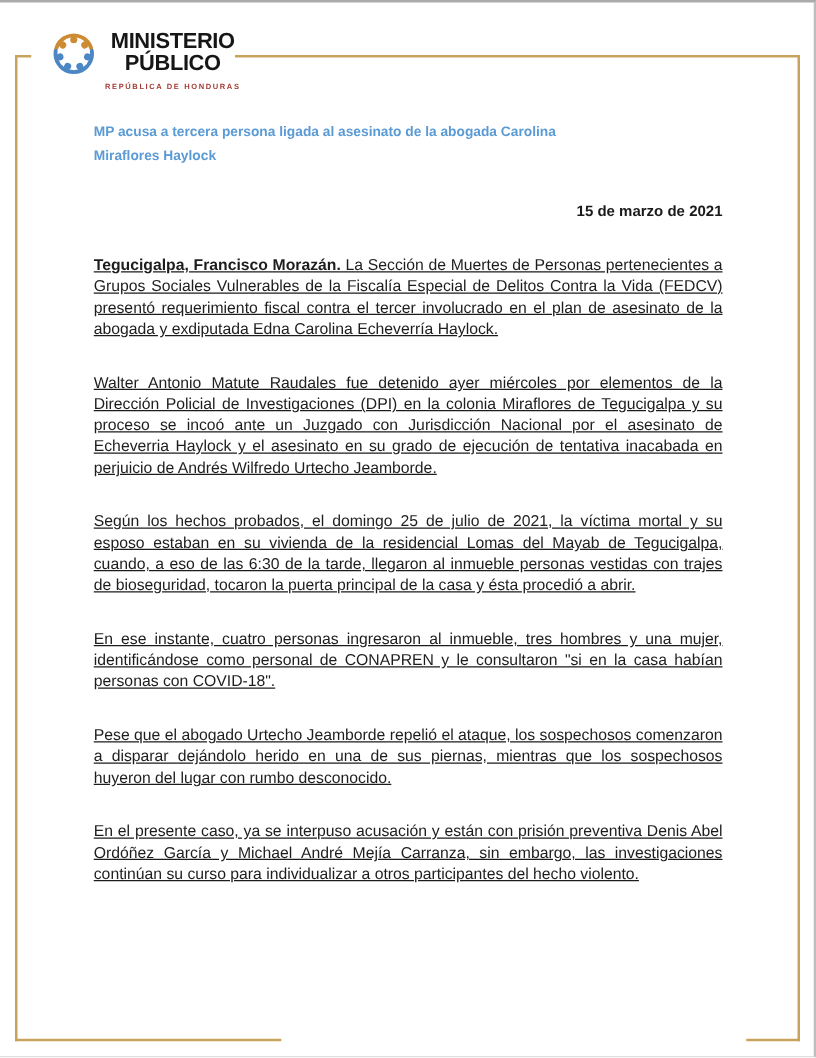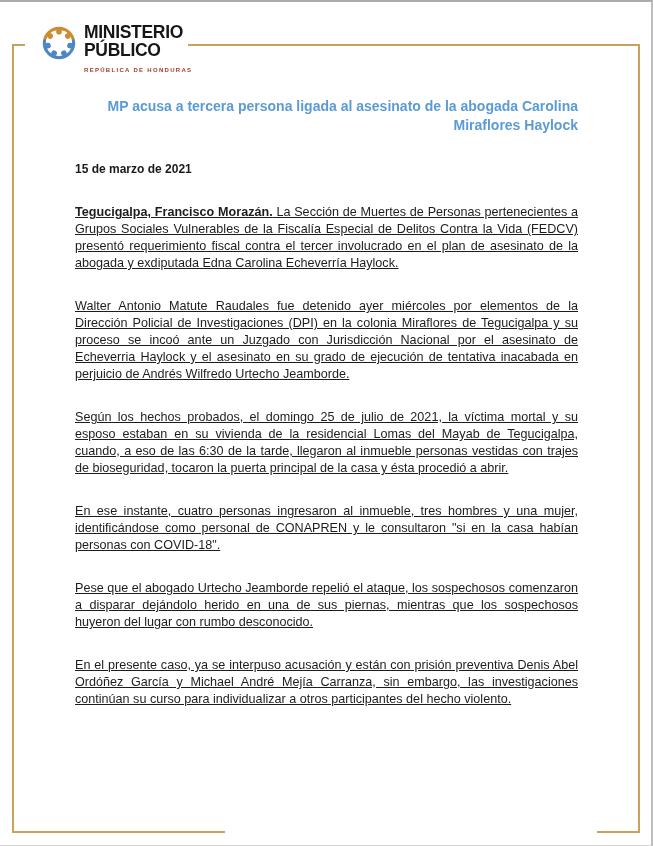--- a/index.html
+++ b/index.html
@@ -17,30 +17,30 @@
   .g-top-stub{left:12px;top:42px;width:13px;height:2px;}
   .g-top-main{left:188px;top:42px;width:452px;height:2px;}
   .g-left{left:12px;top:42px;width:2px;height:789px;}
   .g-right{left:638px;top:42px;width:2px;height:789px;}
   .g-bottom-left{left:12px;top:829px;width:213px;height:2px;}
   .g-bottom-right{left:597px;top:829px;width:43px;height:2px;}
 
   
   .logo-svg{position:absolute;left:38px;top:18px;}
   .wordmark{position:absolute;left:84px;top:21px;line-height:18px;}
-  .wordmark .org{font-weight:bold;font-size:17.5px;letter-spacing:-0.3px;color:#161616;}
+  .wordmark .org{font-weight:bold;font-size:17.5px;letter-spacing:-0.3px;color:#161616;text-align:center;}
   .wordmark .sub{margin-top:2px;font-weight:bold;font-size:6px;letter-spacing:1.3px;color:#A23B32;}
 
   
   .content{position:absolute;left:75px;top:95px;width:503px;}
   .doc-title{
-    text-align:right;color:#5B9BD5;font-weight:bold;
-    font-size:14px;line-height:19px;
+    text-align:left;color:#5B9BD5;font-weight:bold;
+    font-size:11px;line-height:19px;
   }
-  .doc-date{margin-top:27px;text-align:left;font-weight:bold;font-size:12px;color:#1a1a1a;}
+  .doc-date{margin-top:27px;text-align:right;font-weight:bold;font-size:12px;color:#1a1a1a;}
   .body-copy{margin-top:28px;text-decoration:underline;}
   .body-par{
     margin:0 0 26px 0;font-size:12.6px;line-height:17px;color:#1d1d1d;
     text-align:justify;
   }
   .body-par .lead{font-weight:bold;}
 
   
   .footer-banner{
     position:absolute;left:240px;top:854px;width:340px;

